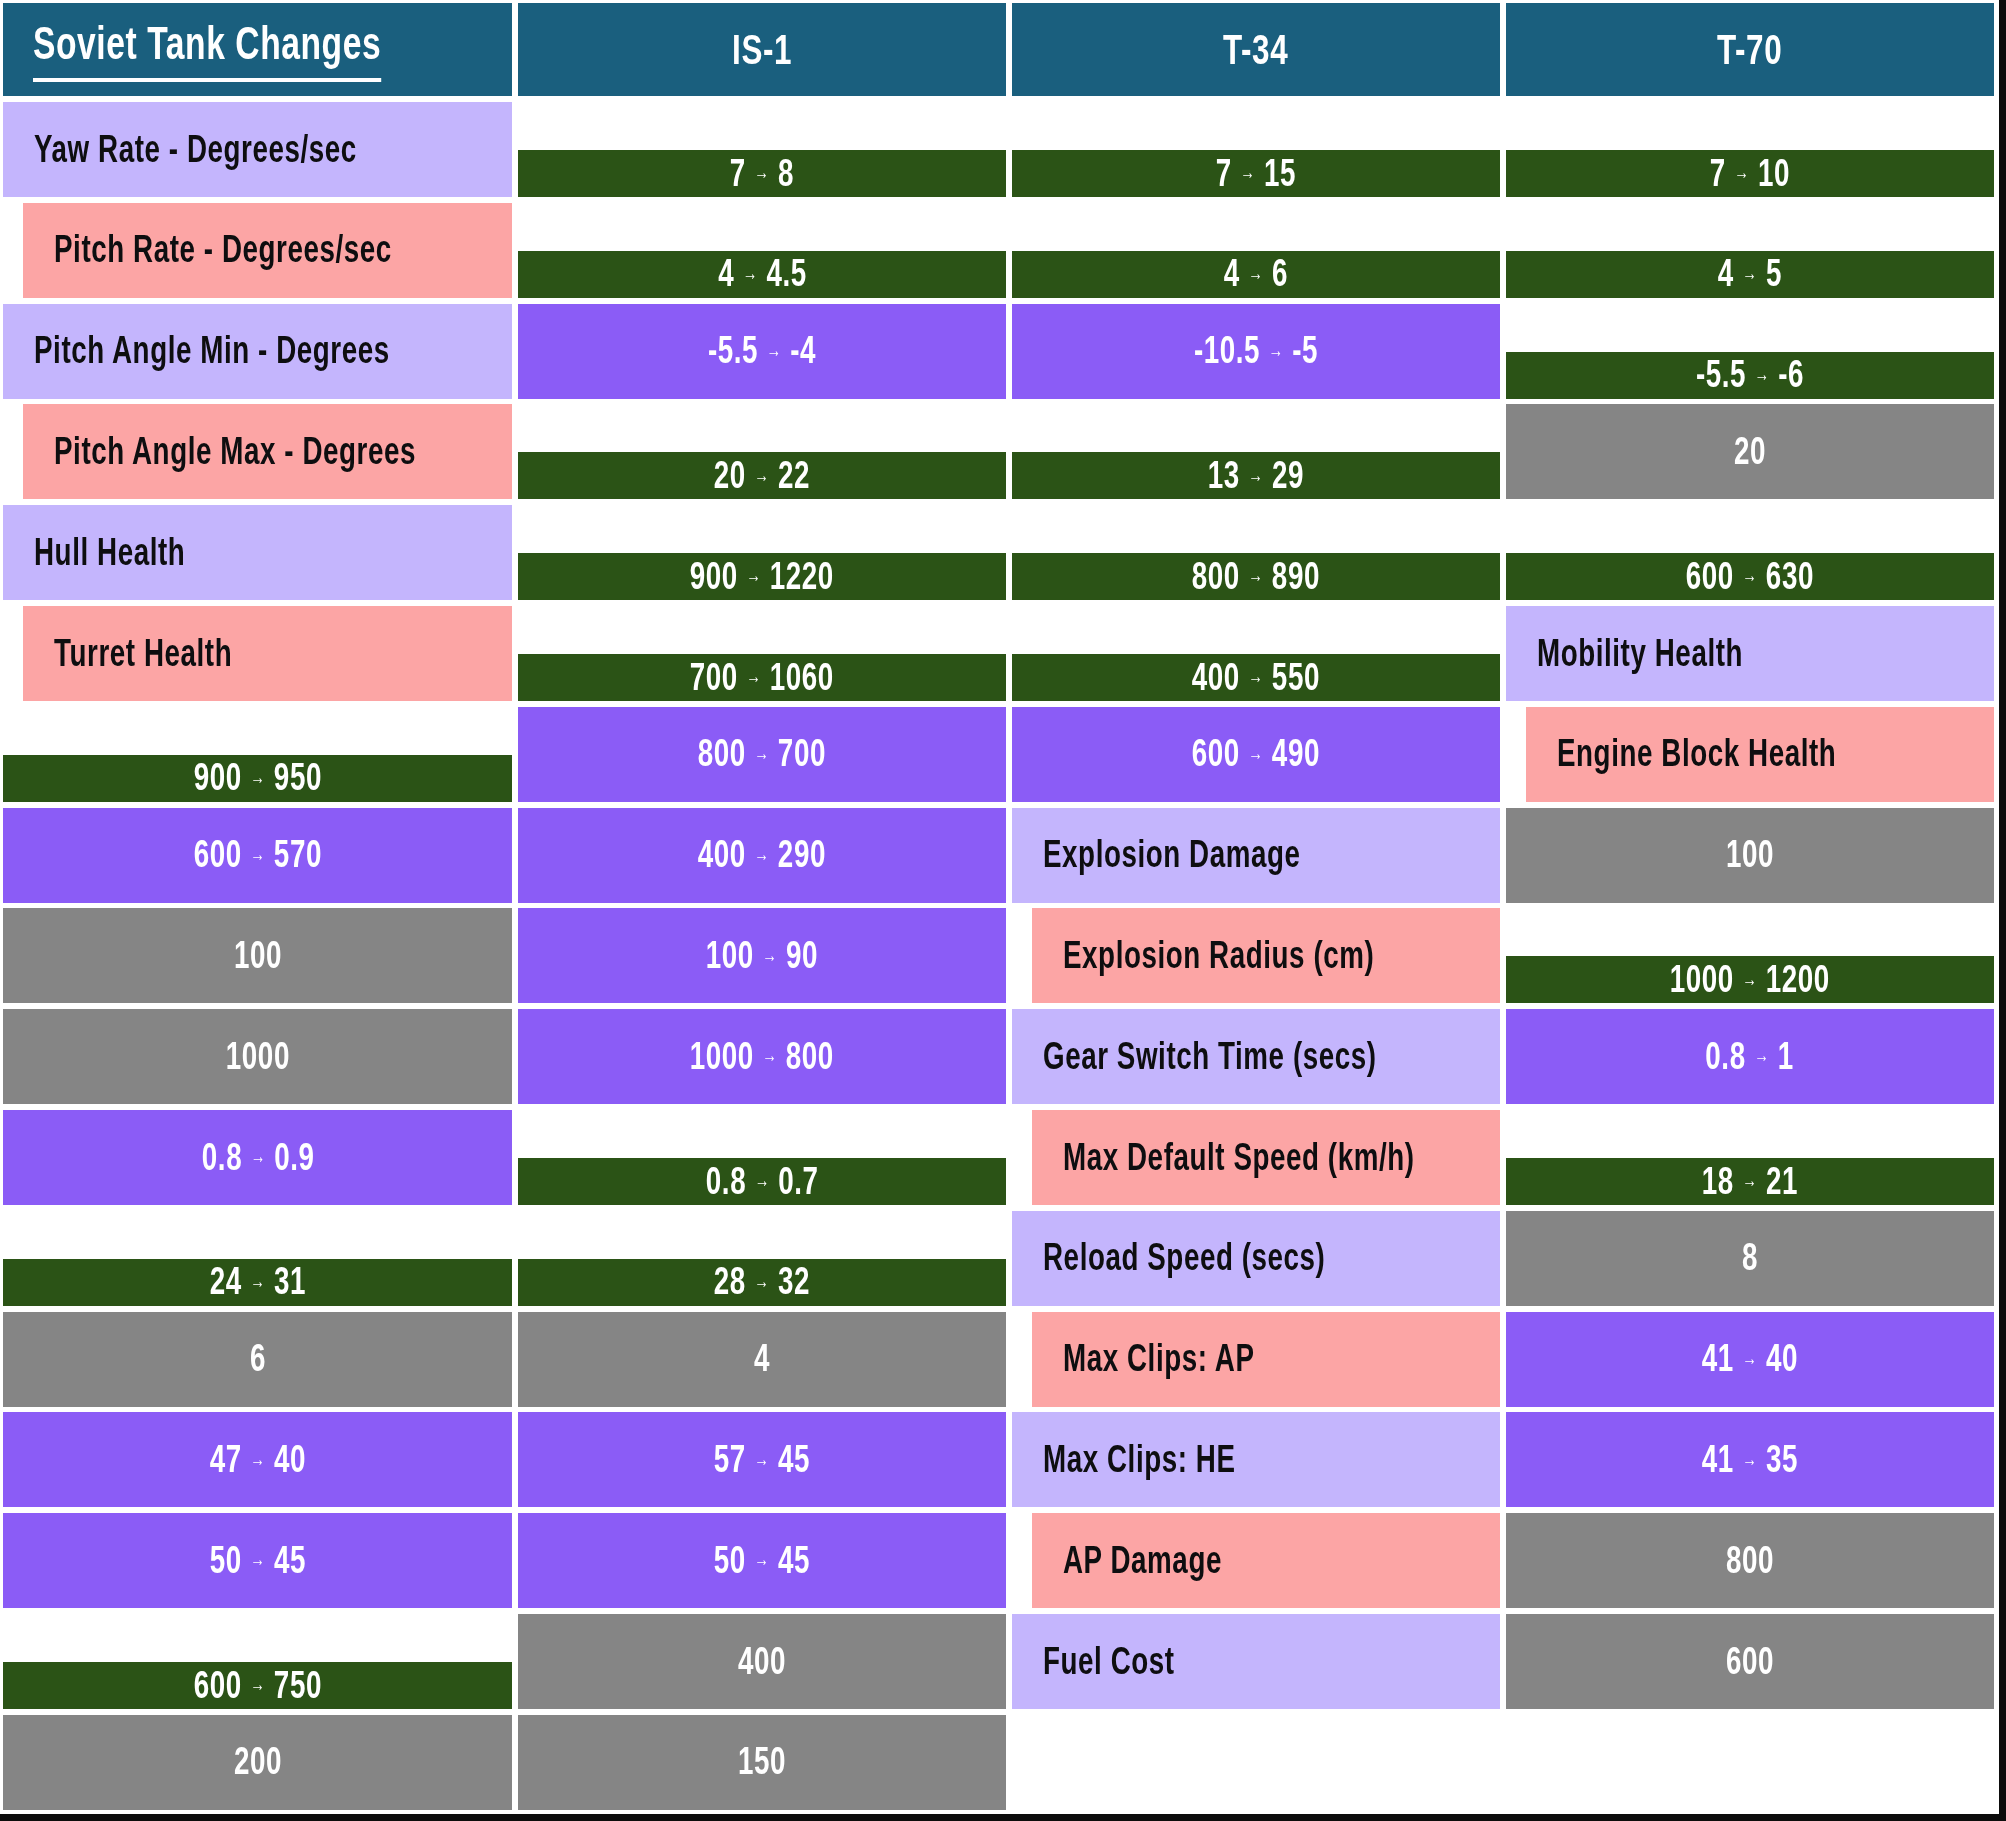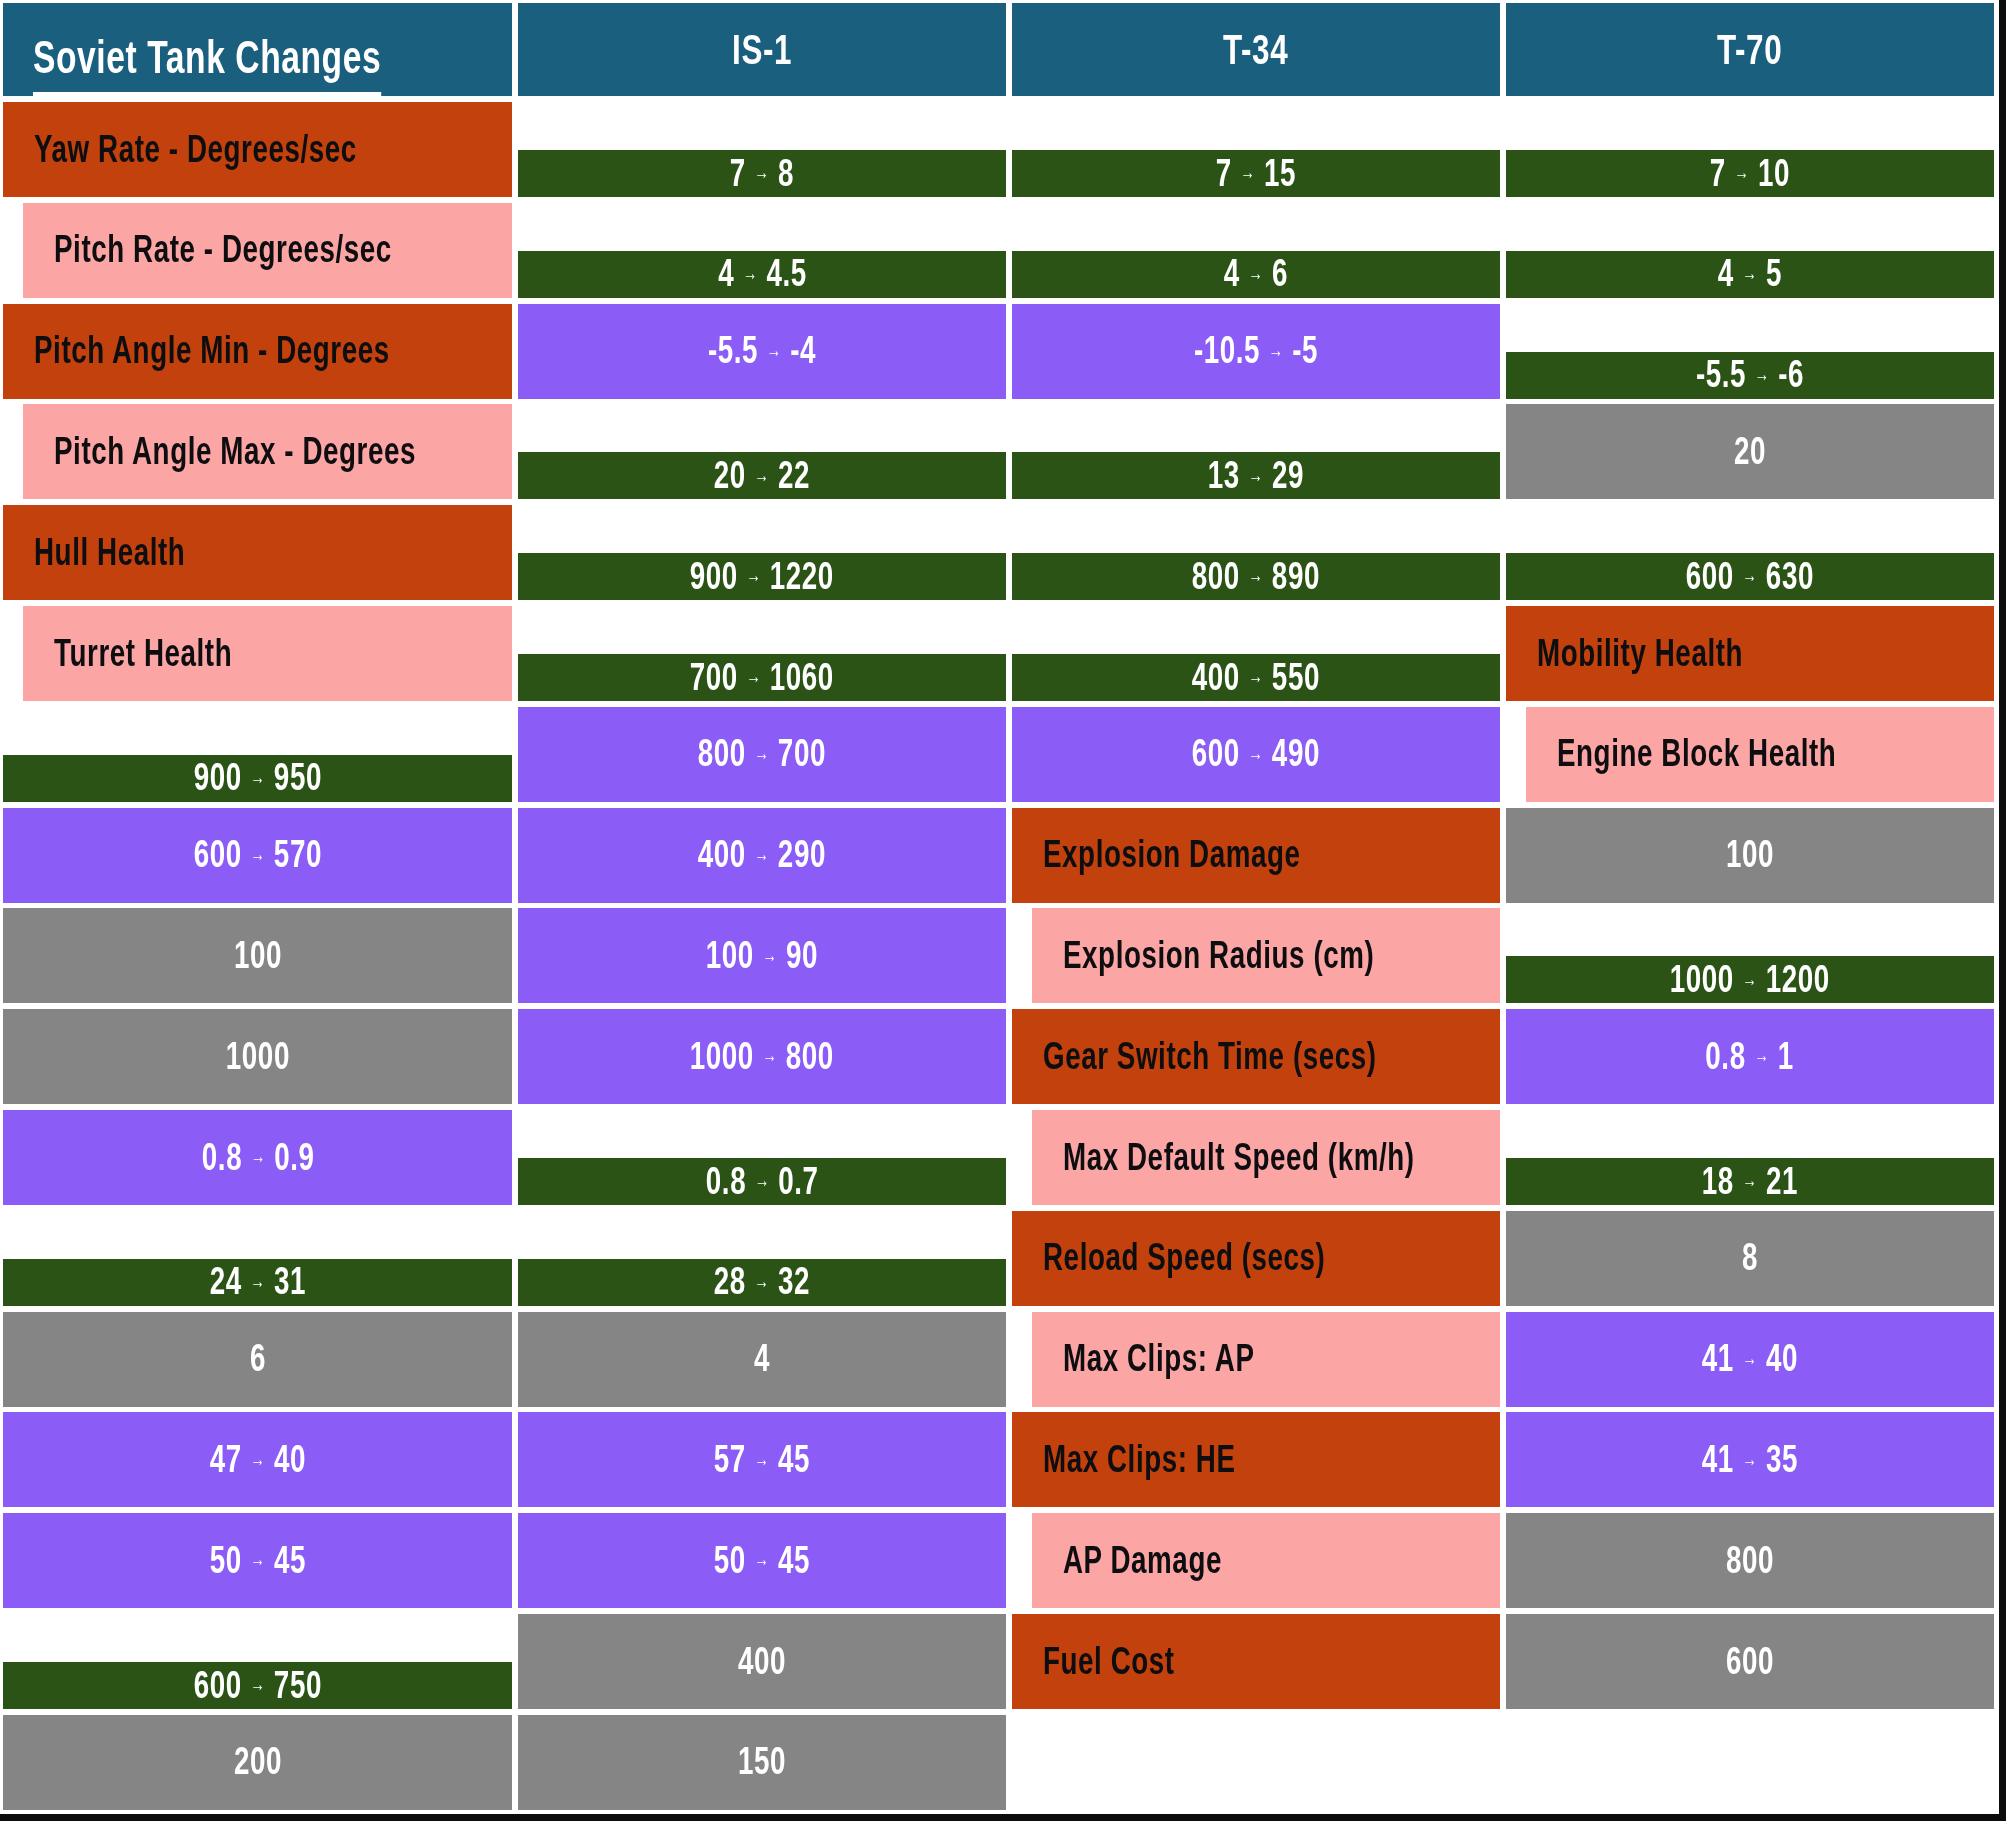--- a/index.html
+++ b/index.html
@@ -16,24 +16,24 @@
     grid-template-columns:509px 488px 488px 488px;
     grid-template-rows:93px repeat(17,95px);
     column-gap:5.8px; row-gap:5.8px;
     width:1990px;
   }
   .cell {
     display:flex; align-items:center; justify-content:center;
     overflow:hidden;
   }
   .hdr { background:#1A5F7E; color:#ffffff; }
-  .lab-a { background:#c2410c; }
+  .lab-a { background:#c4b5fd; }
   .lab-b { background:#fca5a5;margin-left:20px; }
   .lab { justify-content:flex-start; padding-left:31px; color:#0e0e10; }
-  .title-cell { justify-content:flex-start; padding-left:30px;align-items:flex-end; }
+  .title-cell { justify-content:flex-start; padding-left:30px; }
   .buff { background:#2B5316;margin-top:48px; }
   .nerf { background:#8b5cf6; }
   .unchanged { background:#858585; }
   .val { color:#ffffff; }
   .t {
     display:inline-block;
     transform:scaleX(0.73);
     white-space:nowrap;
     font-weight:700;
     line-height:1.1;

